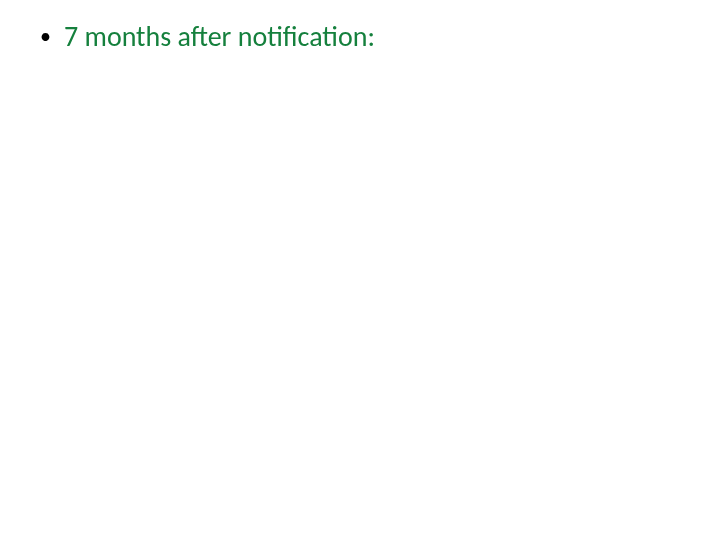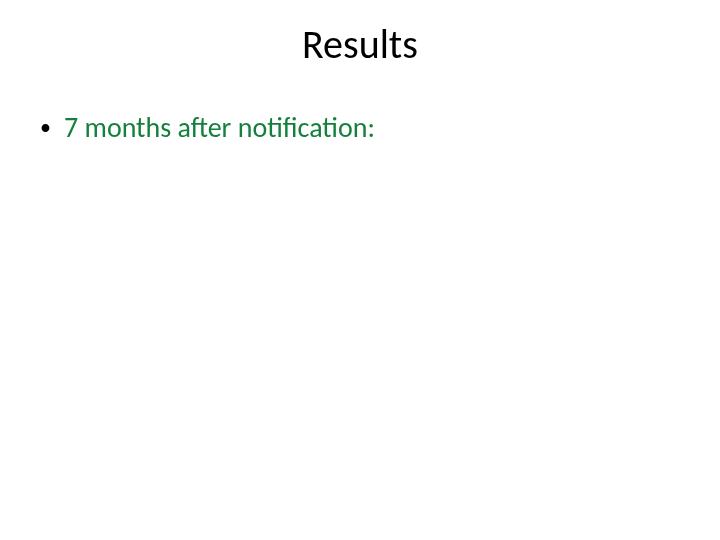--- a/index.html
+++ b/index.html
@@ -50,19 +50,18 @@
       top: 0;
       font-size: 22px;
       line-height: 1.5;
       color: #000000;
     }
   </style>
 </head>
 <body>
 
 <div class="slide">
-  <h1 class="title">Results</h1>
   <div class="content">
     <ul>
       <li>7 months after notification:</li>
     </ul>
   </div>
 </div>
 
 </body></html>

